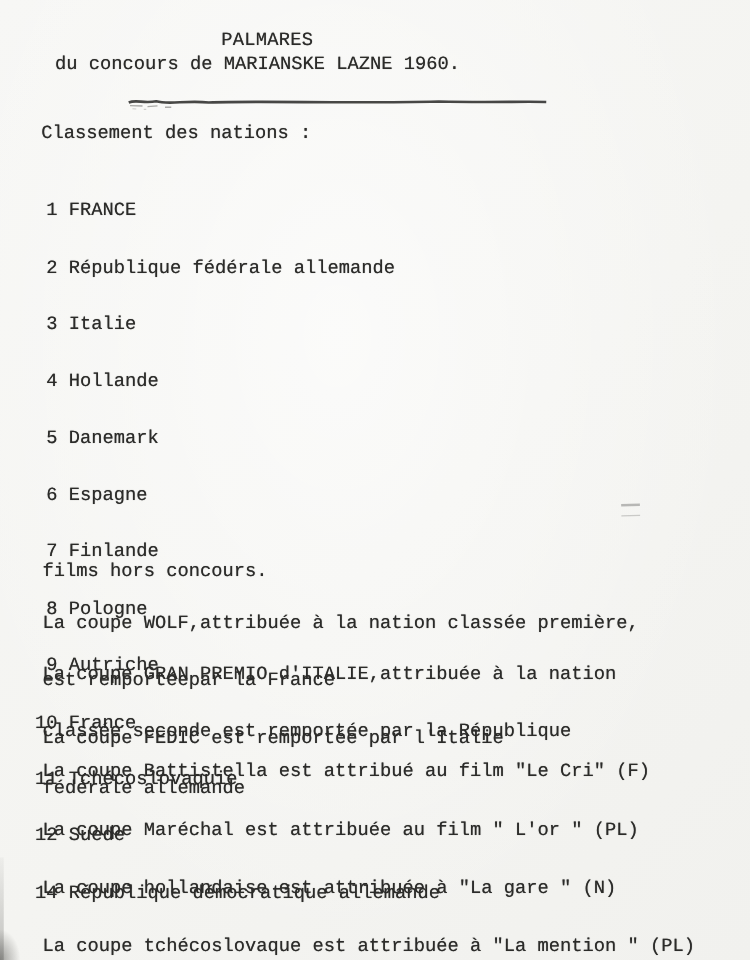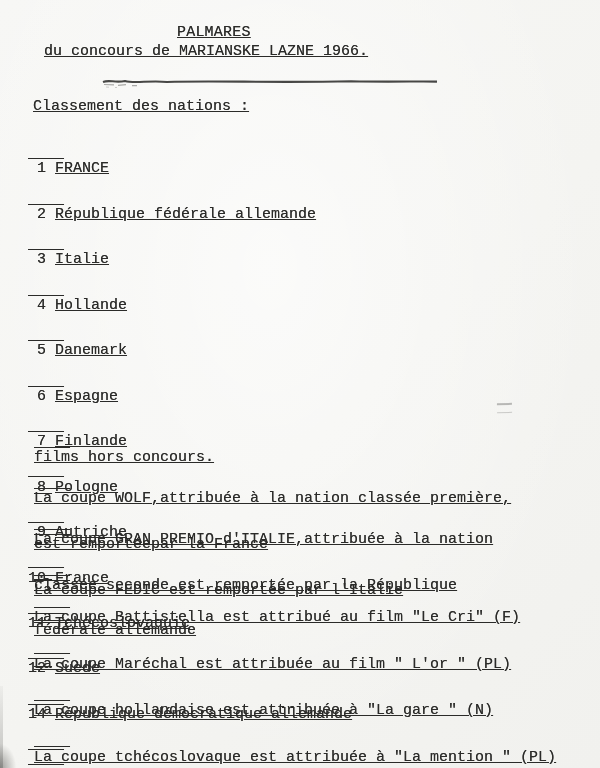--- a/index.html
+++ b/index.html
@@ -13,21 +13,20 @@
     font-family:"Liberation Mono","DejaVu Sans Mono",monospace;
     color:#2b2b29;
     overflow:hidden;
   }
   .txt{
     position:absolute;
     font-size:15px;
     line-height:15.15px;
     white-space:pre;
     text-shadow:0 0 0.6px rgba(43,43,41,0.75);
-    text-decoration:underline;
   }
   .line{white-space:pre;}
   .doc-title{left:177px;top:25px;letter-spacing:0.2px;}
   .doc-subtitle{left:44px;top:44px;}
   .underline-wrap{position:absolute;left:101px;top:74px;width:338px;height:16px;}
   .section-heading{left:33px;top:99px;text-align:center;}
   .nations{left:28px;top:131px;}
   .nation-row{display:block;}
   .rank{display:inline-block;width:2ch;text-align:right;}
   .name{padding-left:1ch;}
@@ -50,21 +49,21 @@
     position:absolute;left:0;top:744px;width:16px;height:24px;
     background:radial-gradient(ellipse at 0% 100%,rgba(70,70,66,0.5),rgba(70,70,66,0) 72%);
   }
 </style>
 </head>
 <body>
 
 <div class="page">
 
   <div class="txt doc-title">PALMARES</div>
-  <div class="txt doc-subtitle">du concours de MARIANSKE LAZNE 1966.</div>
+  <div class="txt doc-subtitle">du concours de MARIANSKE LAZNE 1960.</div>
 
   <div class="underline-wrap">
     <svg width="338" height="16" viewBox="0 0 338 16">
       <path d="M2,8 C8,5.5 14,9 24,7 C34,10 48,6 66,8 C110,6.5 180,9 250,7.2 C290,8.2 320,7 336,7.6" stroke="#2e2e2c" stroke-width="2.1" fill="none" opacity="0.88"></path>
       <path d="M3,10.5 l10,0.3 m4,0.5 l8,-0.6 m6,1 l5,0" stroke="#4a4a46" stroke-width="1.2" fill="none" opacity="0.45"></path>
       <path d="M5,13 l3,0.2 m6,0.3 l2,0" stroke="#6a6a66" stroke-width="1" fill="none" opacity="0.3"></path>
     </svg>
   </div>
 
   <div class="txt section-heading">Classement des nations :</div>

